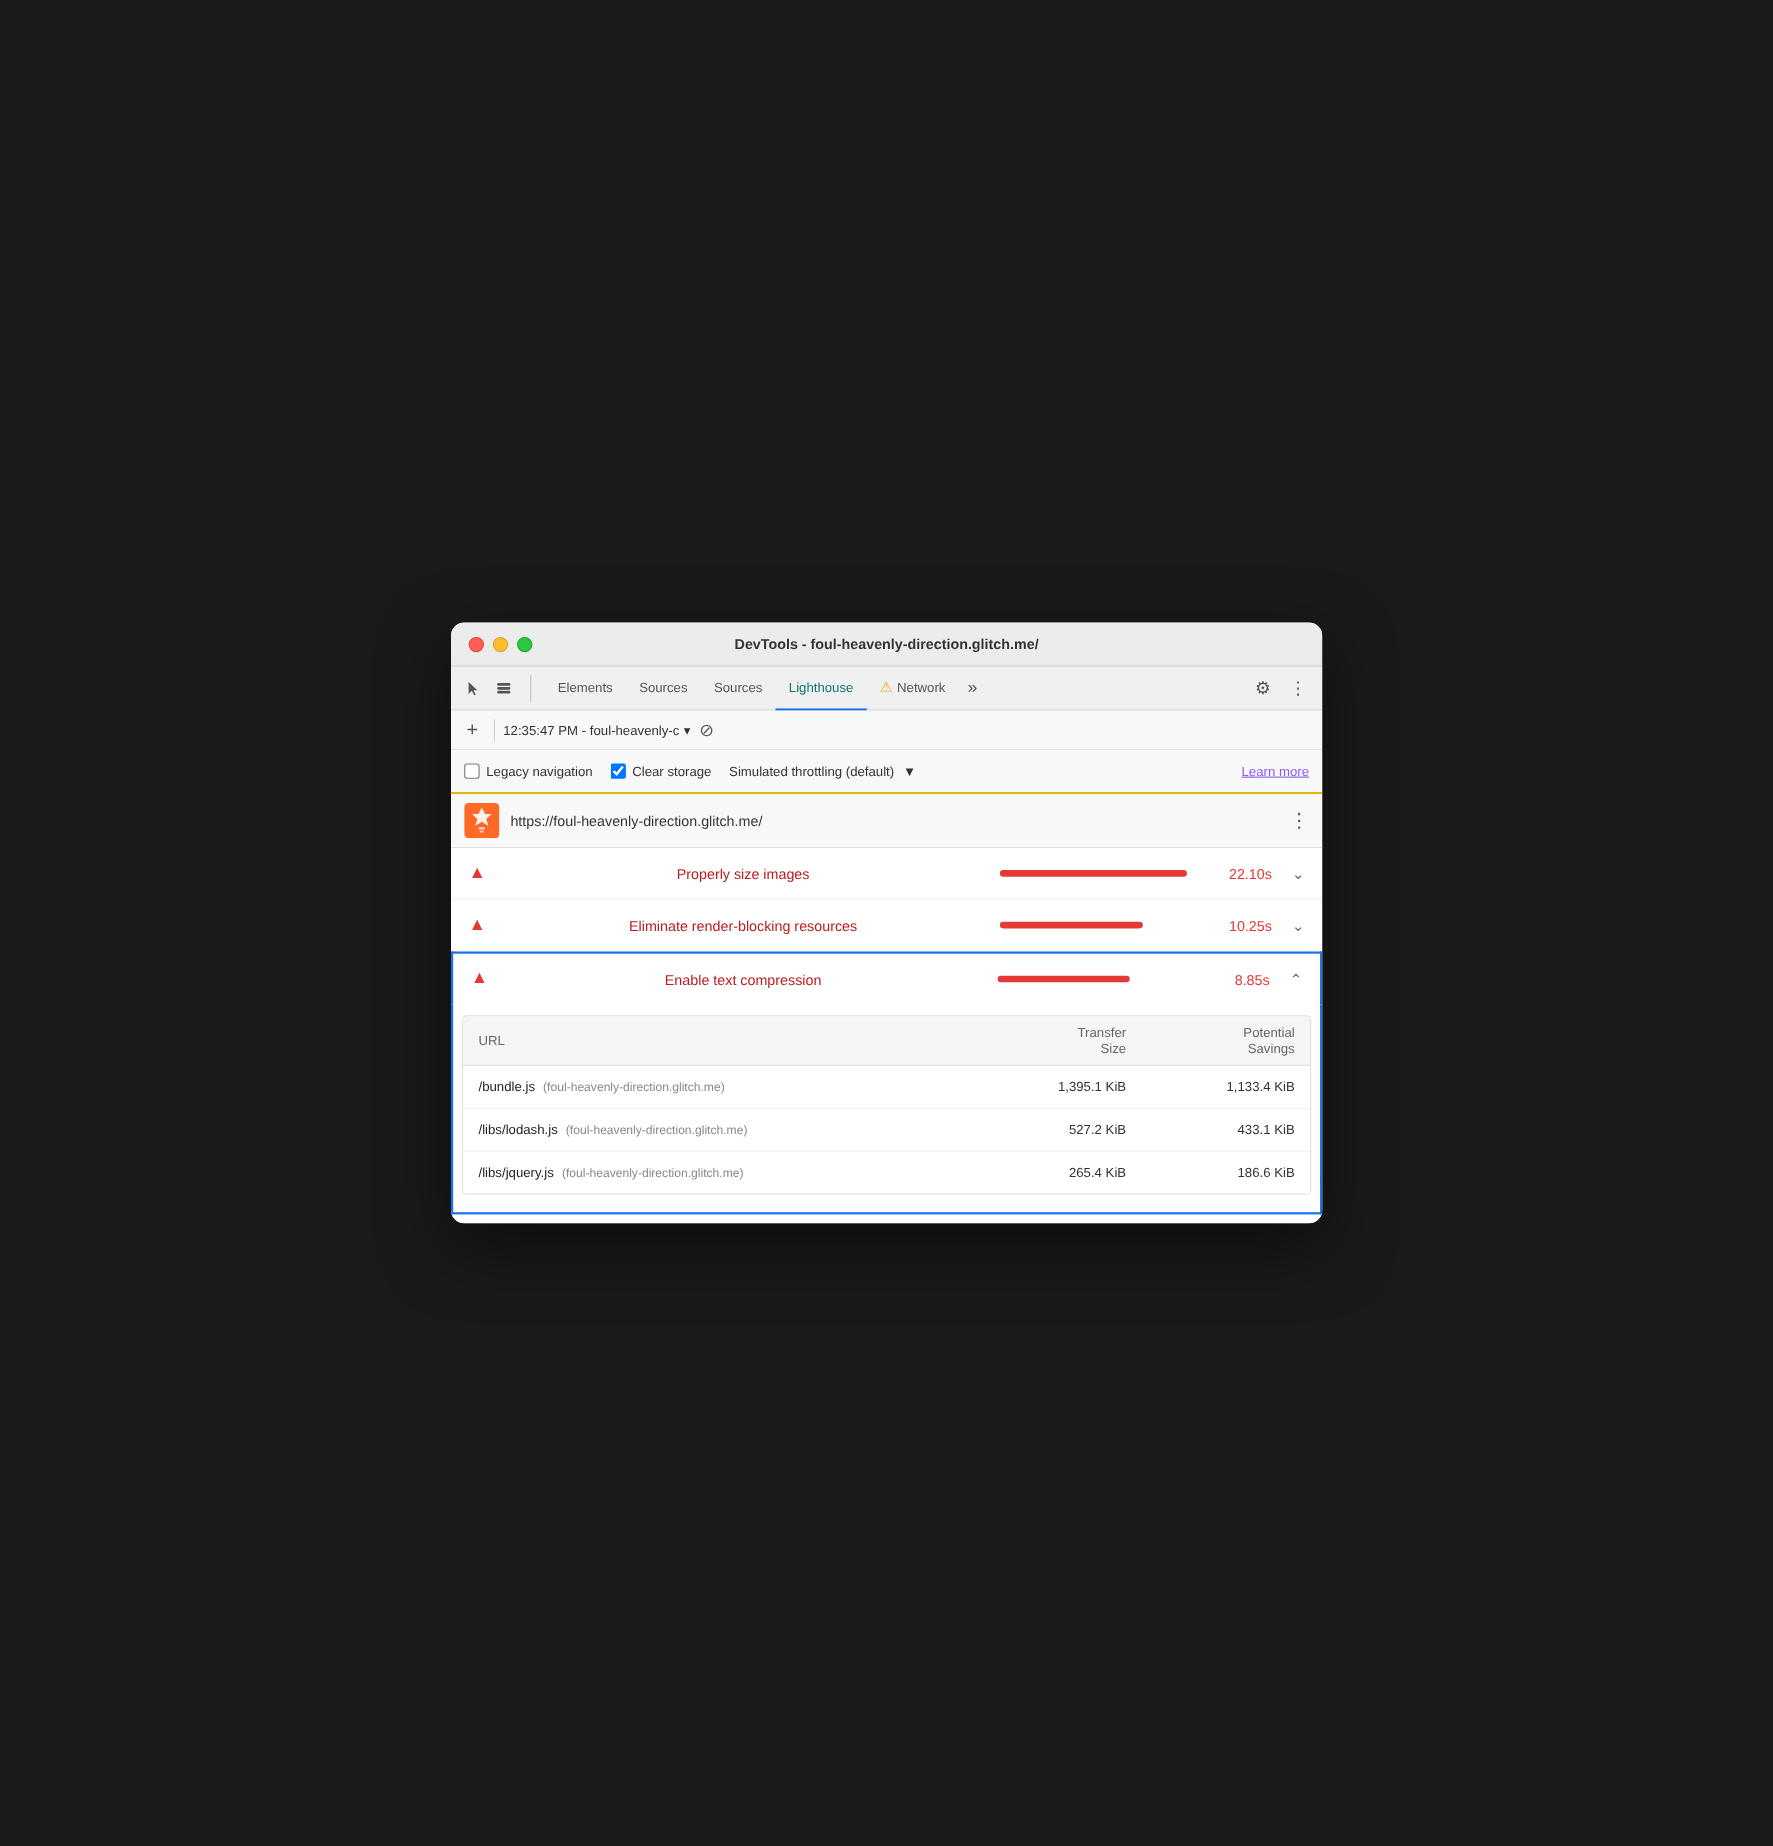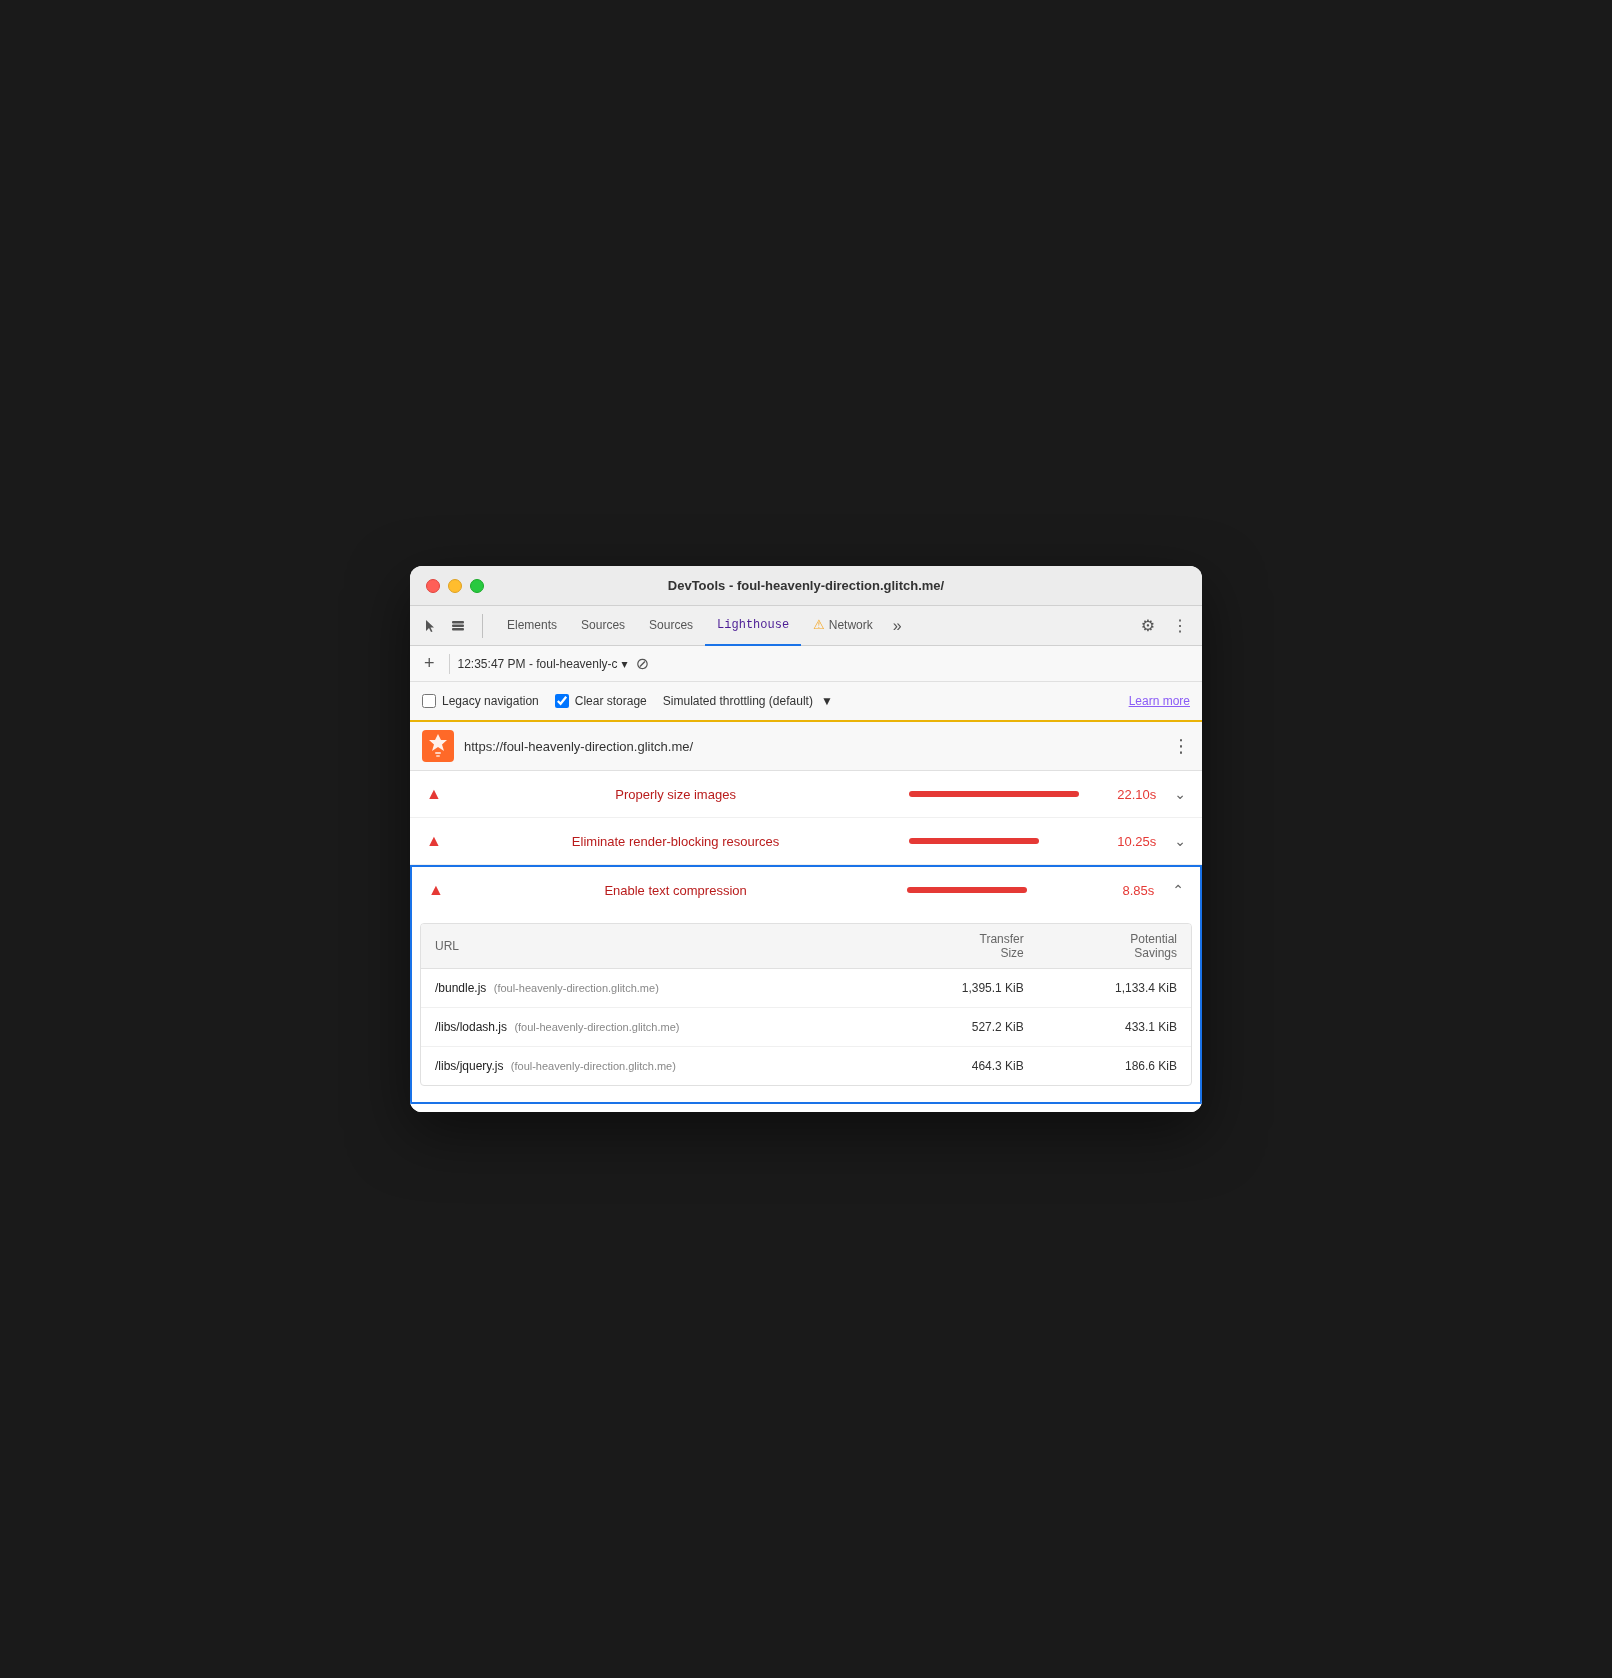--- a/index.html
+++ b/index.html
@@ -89,24 +89,23 @@
       height: 40px;
       display: flex;
       align-items: center;
       font-size: 12px;
       color: #555;
       cursor: pointer;
       border-bottom: 2px solid transparent;
       white-space: nowrap;
     }
     .tab.active {
-      color: #4c1d95;
+      color: #0f766e;
       border-bottom: 2px solid #1a73e8;
       font-weight: 500;
-      font-family: Liberation Mono, monospace;
     }
     .tab.network-warning {
       color: #555;
     }
     .tab.network-warning .warn-icon {
       margin-right: 4px;
       color: #f5a623;
       font-size: 13px;
     }
     .tab-more {
@@ -506,21 +505,21 @@
                     <span class="file-host">(foul-heavenly-direction.glitch.me)</span>
                   </td>
                   <td class="right">527.2 KiB</td>
                   <td class="right">433.1 KiB</td>
                 </tr>
                 <tr>
                   <td>
                     <span class="file-name">/libs/jquery.js</span>
                     <span class="file-host">(foul-heavenly-direction.glitch.me)</span>
                   </td>
-                  <td class="right">464.3 KiB</td>
+                  <td class="right">265.4 KiB</td>
                   <td class="right">186.6 KiB</td>
                 </tr>
               </tbody>
             </table>
           </div>
         </div>
       </div>
 
     </div>
   </div>

